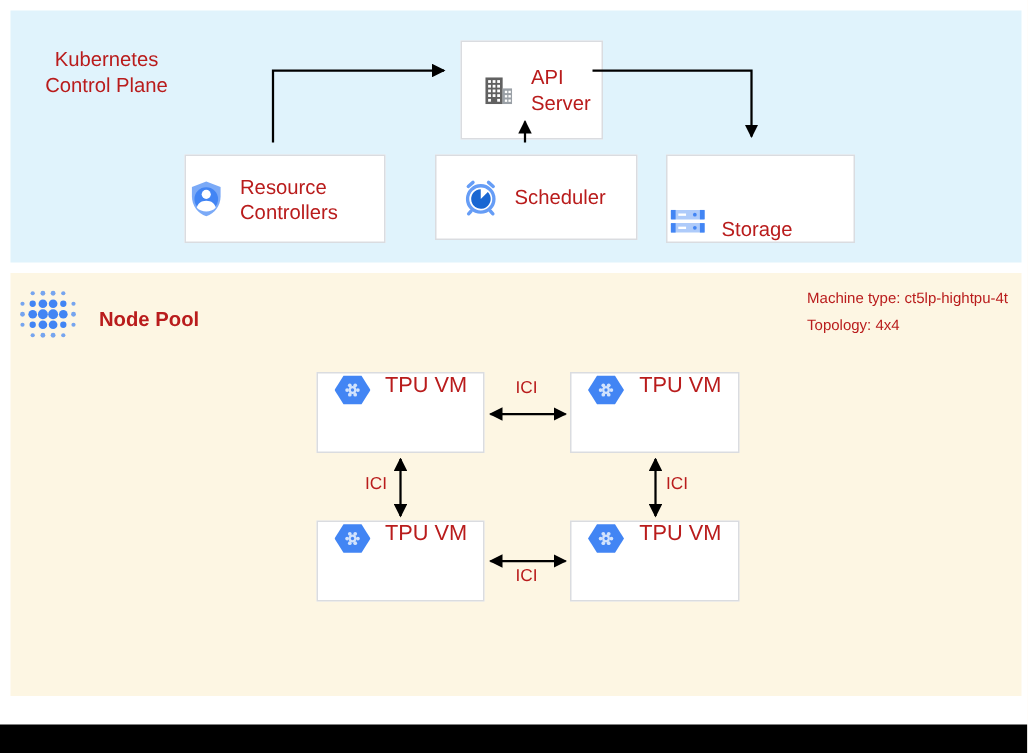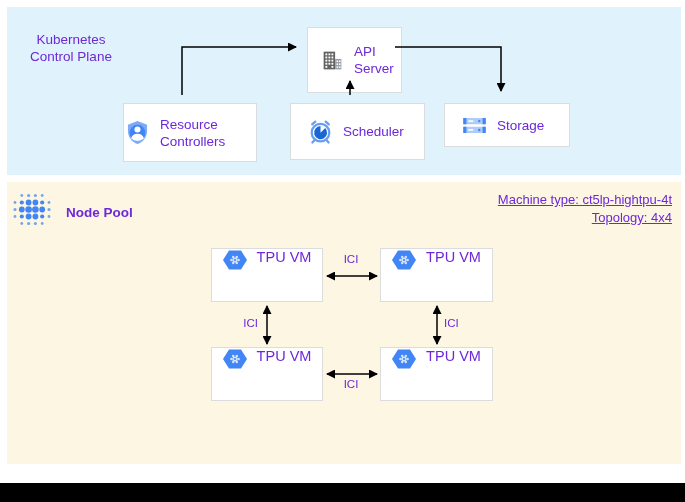--- a/index.html
+++ b/index.html
@@ -1,50 +1,50 @@
 <!DOCTYPE html>
 <html><head>
 <meta charset="utf-8">
 <style>
   html,body{margin:0;padding:0;background:#fff;}
   #canvas{
     position:relative;width:685px;height:502px;overflow:hidden;
-    font-family:"Liberation Sans", sans-serif;color:#6d28d9;background:#fff;
+    font-family:"Liberation Sans", sans-serif;color:#b91c1c;background:#fff;
   }
   .panel{position:absolute;left:7px;width:674px;}
   #control-plane{top:7px;height:168px;background:#E0F3FC;}
   #node-pool{top:182px;height:282px;background:#FDF6E3;}
   .section-title{font-size:13.5px;line-height:17px;}
   #cp-title{position:absolute;left:10px;top:24px;width:108px;text-align:center;white-space:pre-line;}
   .node{
     position:absolute;background:#fff;border:1px solid #DADCE0;box-sizing:border-box;
     display:flex;align-items:center;gap:9px;font-size:13.5px;line-height:17px;
   }
   .node .ic{flex:0 0 auto;display:flex;}
   #api-server{left:300px;top:20px;width:95px;height:66px;padding-left:12px;}
   #resource-controllers{left:116px;top:96px;width:134px;height:59px;}
   #scheduler{left:283px;top:96px;width:135px;height:57px;padding-left:16px;}
-  #storage{left:437px;top:96px;width:126px;height:44px;padding-left:16px;}
+  #storage{left:437px;top:96px;width:126px;height:59px;padding-left:0;align-items:flex-end;}
   .tpu{
     position:absolute;width:112px;height:54px;background:#fff;border:1px solid #DADCE0;
     box-sizing:border-box;display:flex;align-items:flex-start;justify-content:center;gap:10px;
     font-size:14.5px;
   }
   #tpu-tl{left:211px;top:248px;}
   #tpu-tr{left:380px;top:248px;width:113px;}
   #tpu-bl{left:211px;top:347px;}
   #tpu-br{left:380px;top:347px;width:113px;}
   .ici{position:absolute;font-size:11.5px;width:24px;}
   #ici-top{left:339px;top:253px;text-align:center;}
   #ici-bottom{left:339px;top:378px;text-align:center;}
   #ici-left{left:234px;top:317px;text-align:right;}
   #ici-right{left:444px;top:317px;text-align:left;}
   #np-header-icon{position:absolute;left:13px;top:192px;}
   #np-title{position:absolute;left:66px;top:204px;font-weight:bold;}
-  #machine-info{position:absolute;right:13px;top:191px;text-align:right;font-size:13px;line-height:18px;text-decoration:underline;}
+  #machine-info{position:absolute;right:13px;top:191px;text-align:left;font-size:10px;line-height:18px;}
   #arrows{position:absolute;left:0;top:0;pointer-events:none;}
   #bottom-bar{position:absolute;left:0;top:483px;width:685px;height:19px;background:#000;}
 </style>
 </head>
 <body>
 
 <div id="canvas">
 
   <div class="panel" id="control-plane">
     <div class="section-title" id="cp-title">Kubernetes

